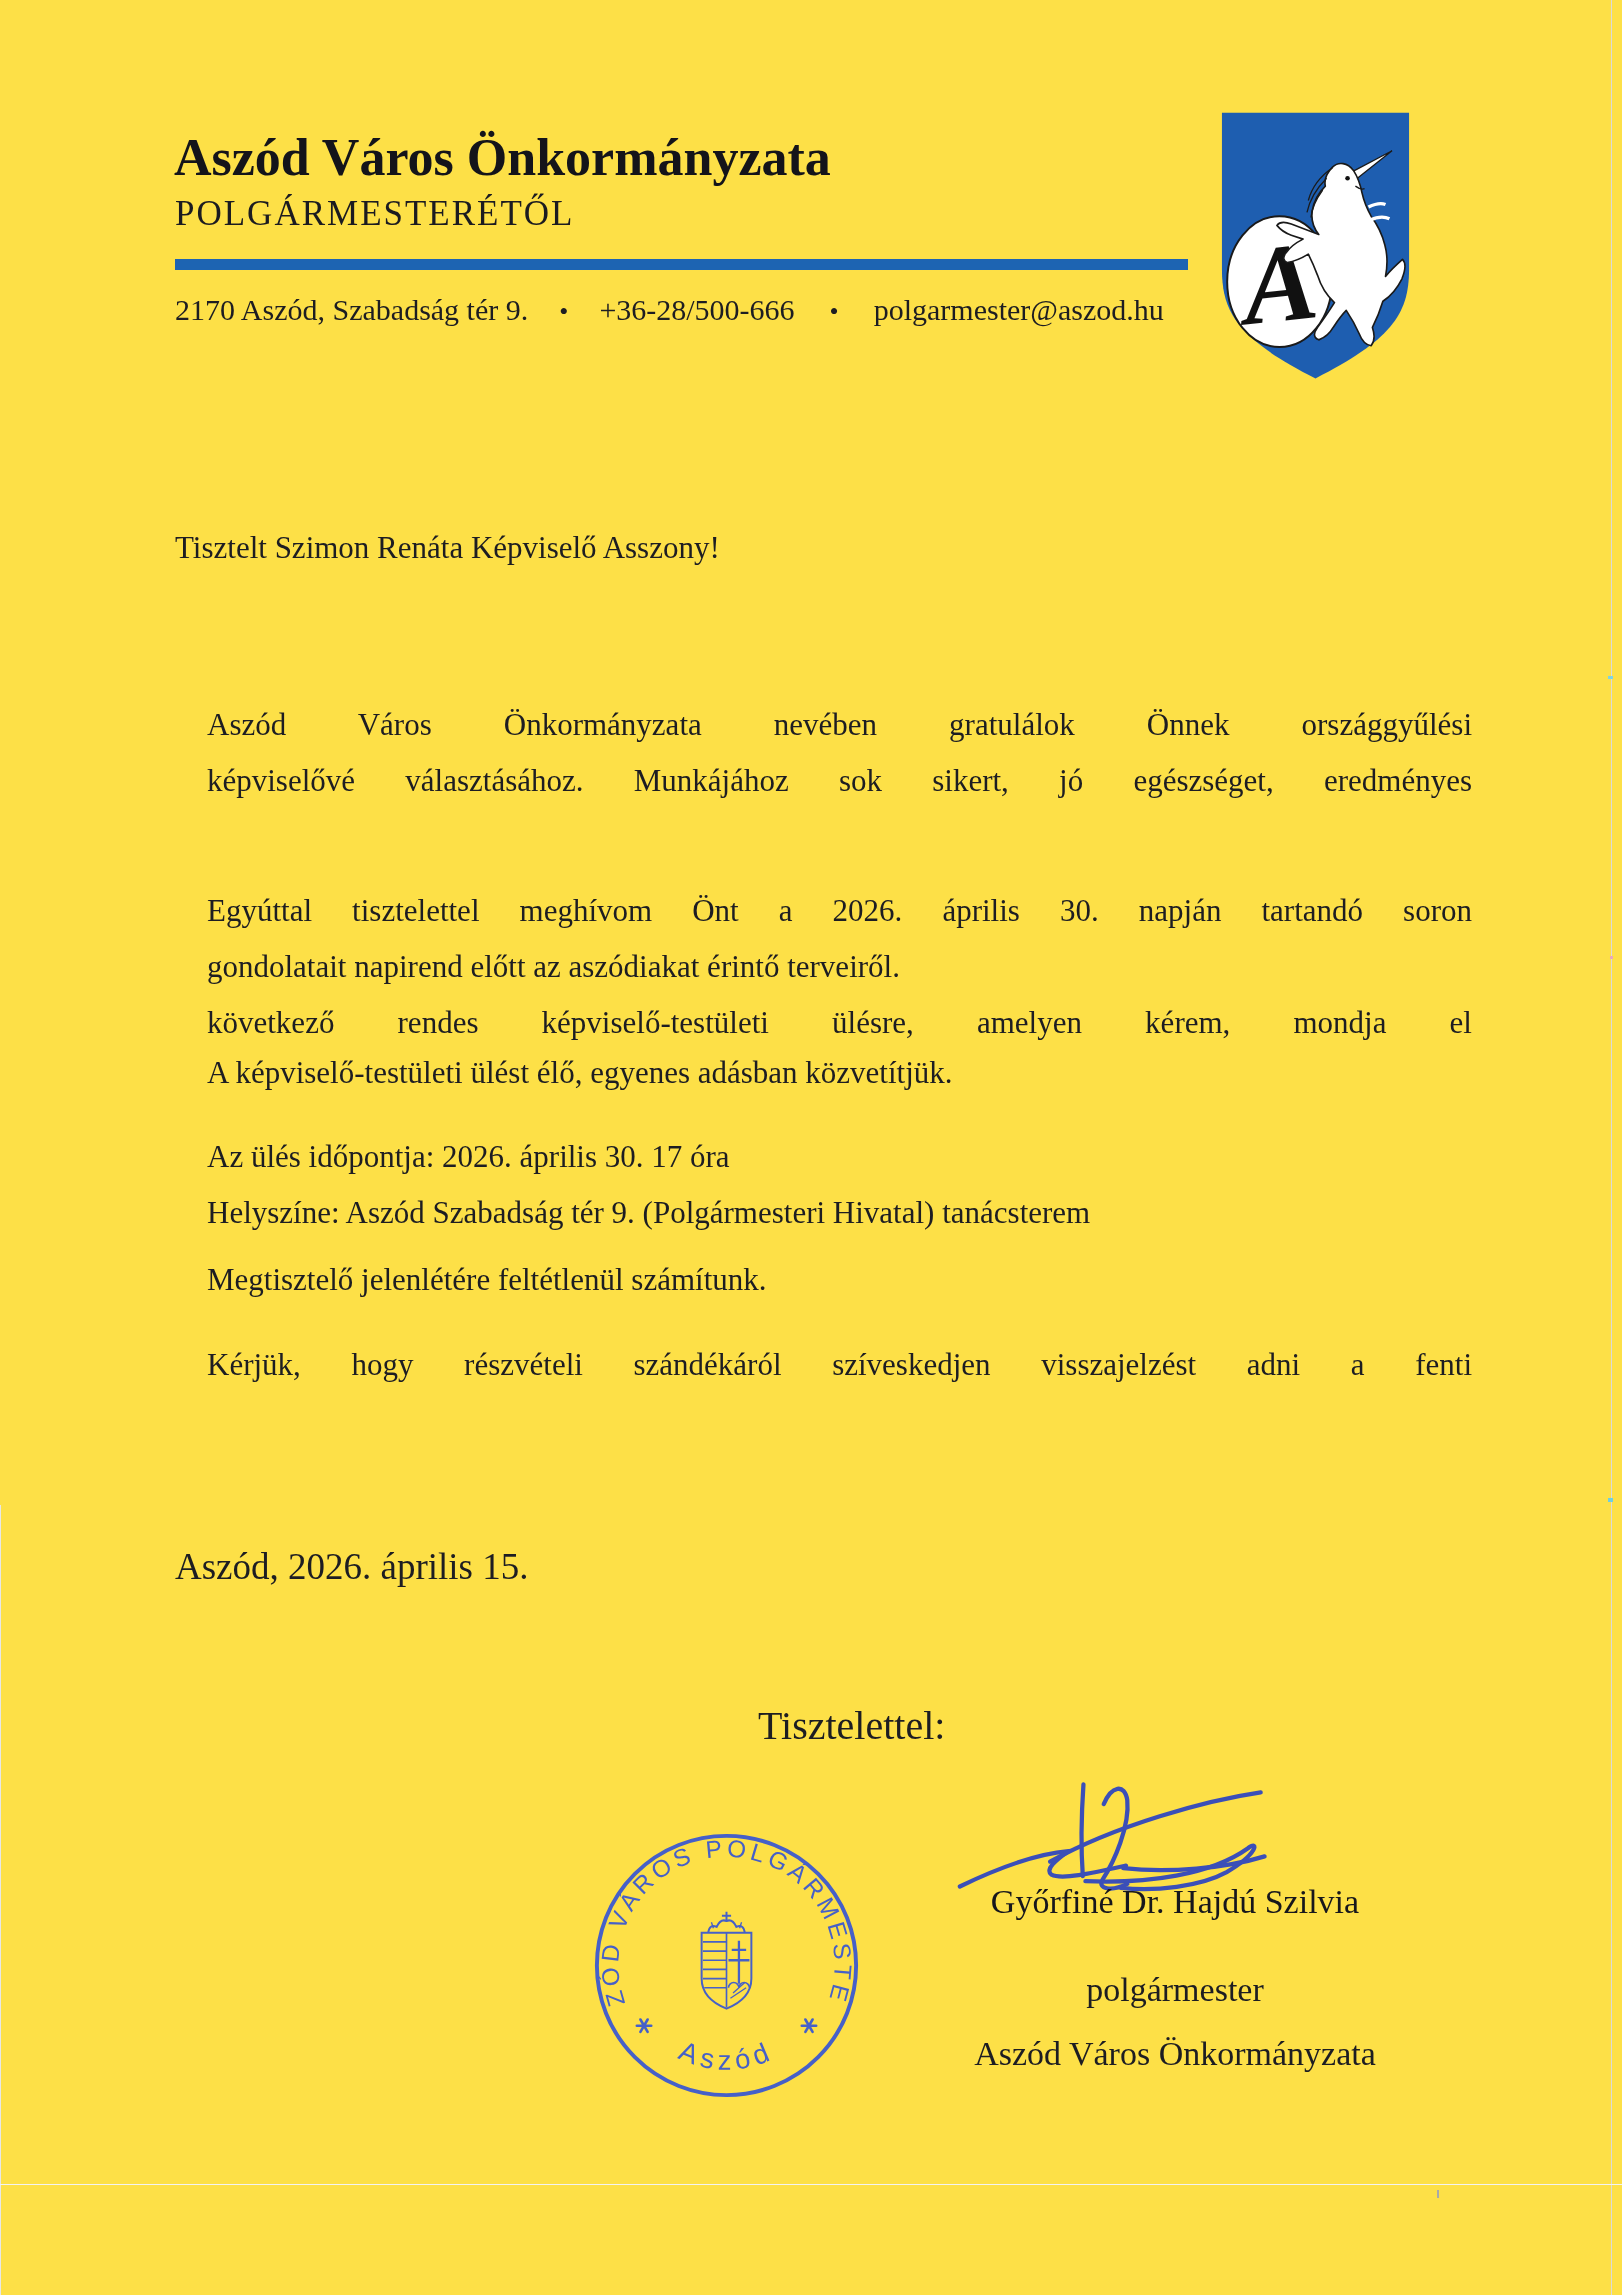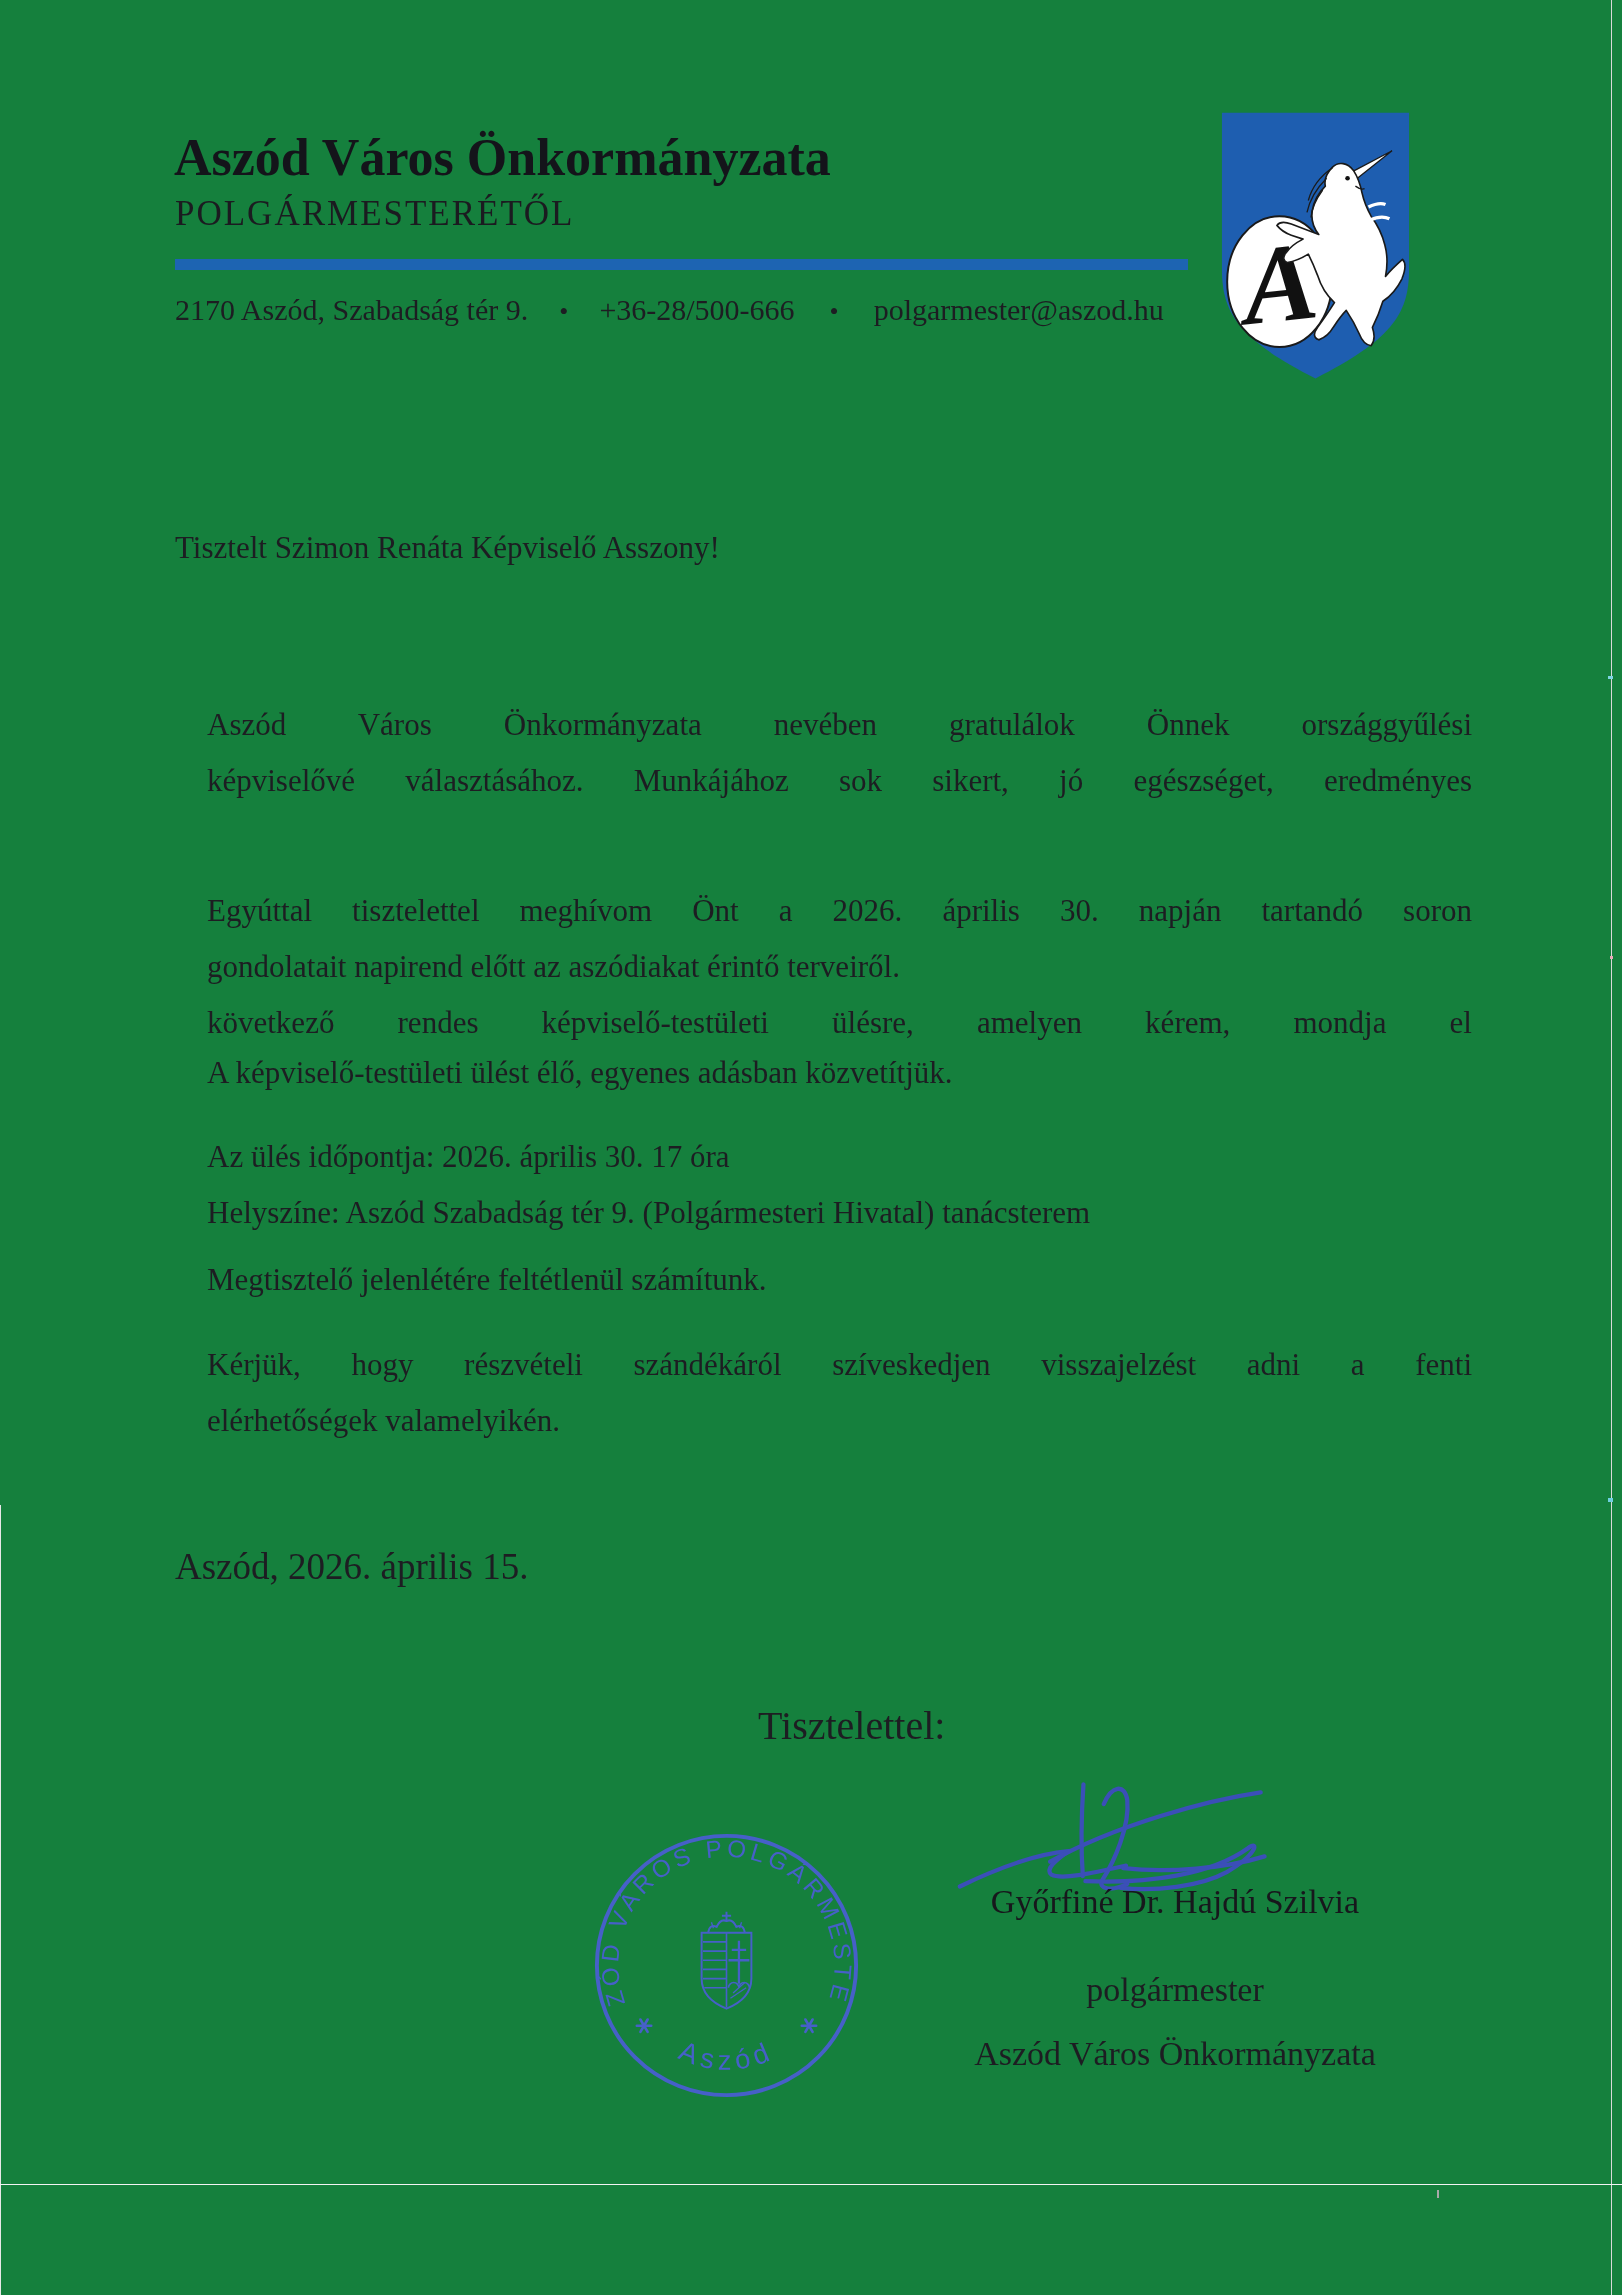--- a/index.html
+++ b/index.html
@@ -1,19 +1,19 @@
 <!DOCTYPE html>
 <html style="font-size:10.5px"><head>
 <meta charset="utf-8">
 <style>
   html,body{margin:0;padding:0;background:#9a9a9a;}
   .page{
     position:relative;
     width:1622px;height:2295px;
-    background:#15803d;
+    background:#fde047;
     font-family:"Liberation Serif","DejaVu Serif",serif;
     color:#1d1d22;
     overflow:hidden;
     margin:0 auto;
   }
   .abs{position:absolute;}
 
   
   .org-name{
     left:174px;top:130px;
@@ -165,21 +165,20 @@
     </div>
   <div class="abs para" style="top:1129px">
       <div class="pline">Az ülés időpontja: 2026. április 30. 17 óra</div>
       <div class="pline">Helyszíne: Aszód Szabadság tér 9. (Polgármesteri Hivatal) tanácsterem</div>
     </div>
   <div class="abs para" style="top:1252px">
       <div class="pline">Megtisztelő jelenlétére feltétlenül számítunk.</div>
     </div>
   <div class="abs para" style="top:1337px">
       <div class="pline just">Kérjük, hogy részvételi szándékáról szíveskedjen visszajelzést adni a fenti</div>
-      <div class="pline">elérhetőségek valamelyikén.</div>
     </div>
 
   <div class="abs date-line">Aszód, 2026. április 15.</div>
   <div class="abs closing">Tisztelettel:</div>
 
   <svg class="abs sig-svg" width="327" height="144" viewBox="0 0 500 220">
     <g fill="none" stroke="#3b4fb8" stroke-width="6.5" stroke-linecap="round">
       <path d="M 12,178 C 70,150 130,128 178,124 C 158,138 142,152 152,160 C 168,168 212,158 266,146"></path>
       <path d="M 96,22 C 93,66 92,120 95,162" transform="translate(105 0)"></path>
       <path d="M 232,52 C 244,24 264,20 268,46 C 272,86 248,140 230,168 C 222,182 244,186 268,174"></path>

